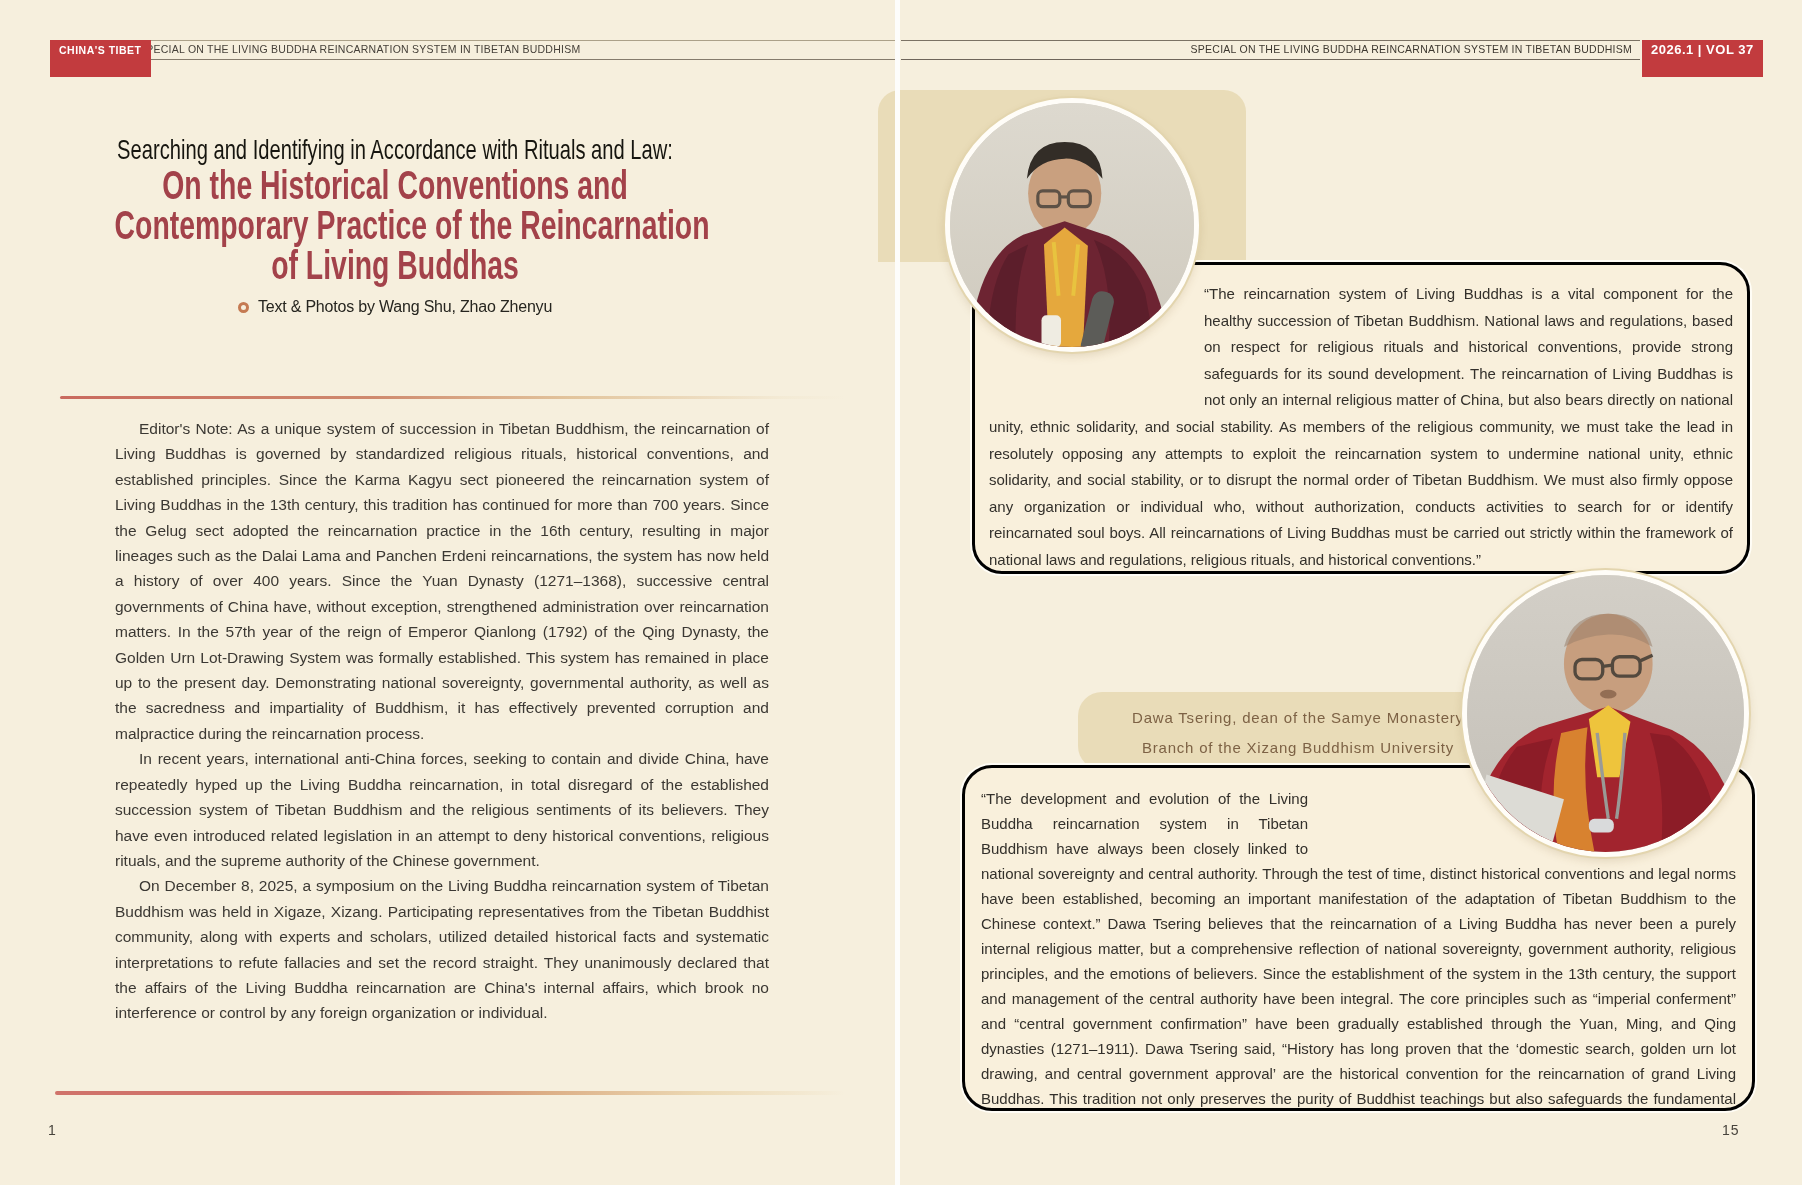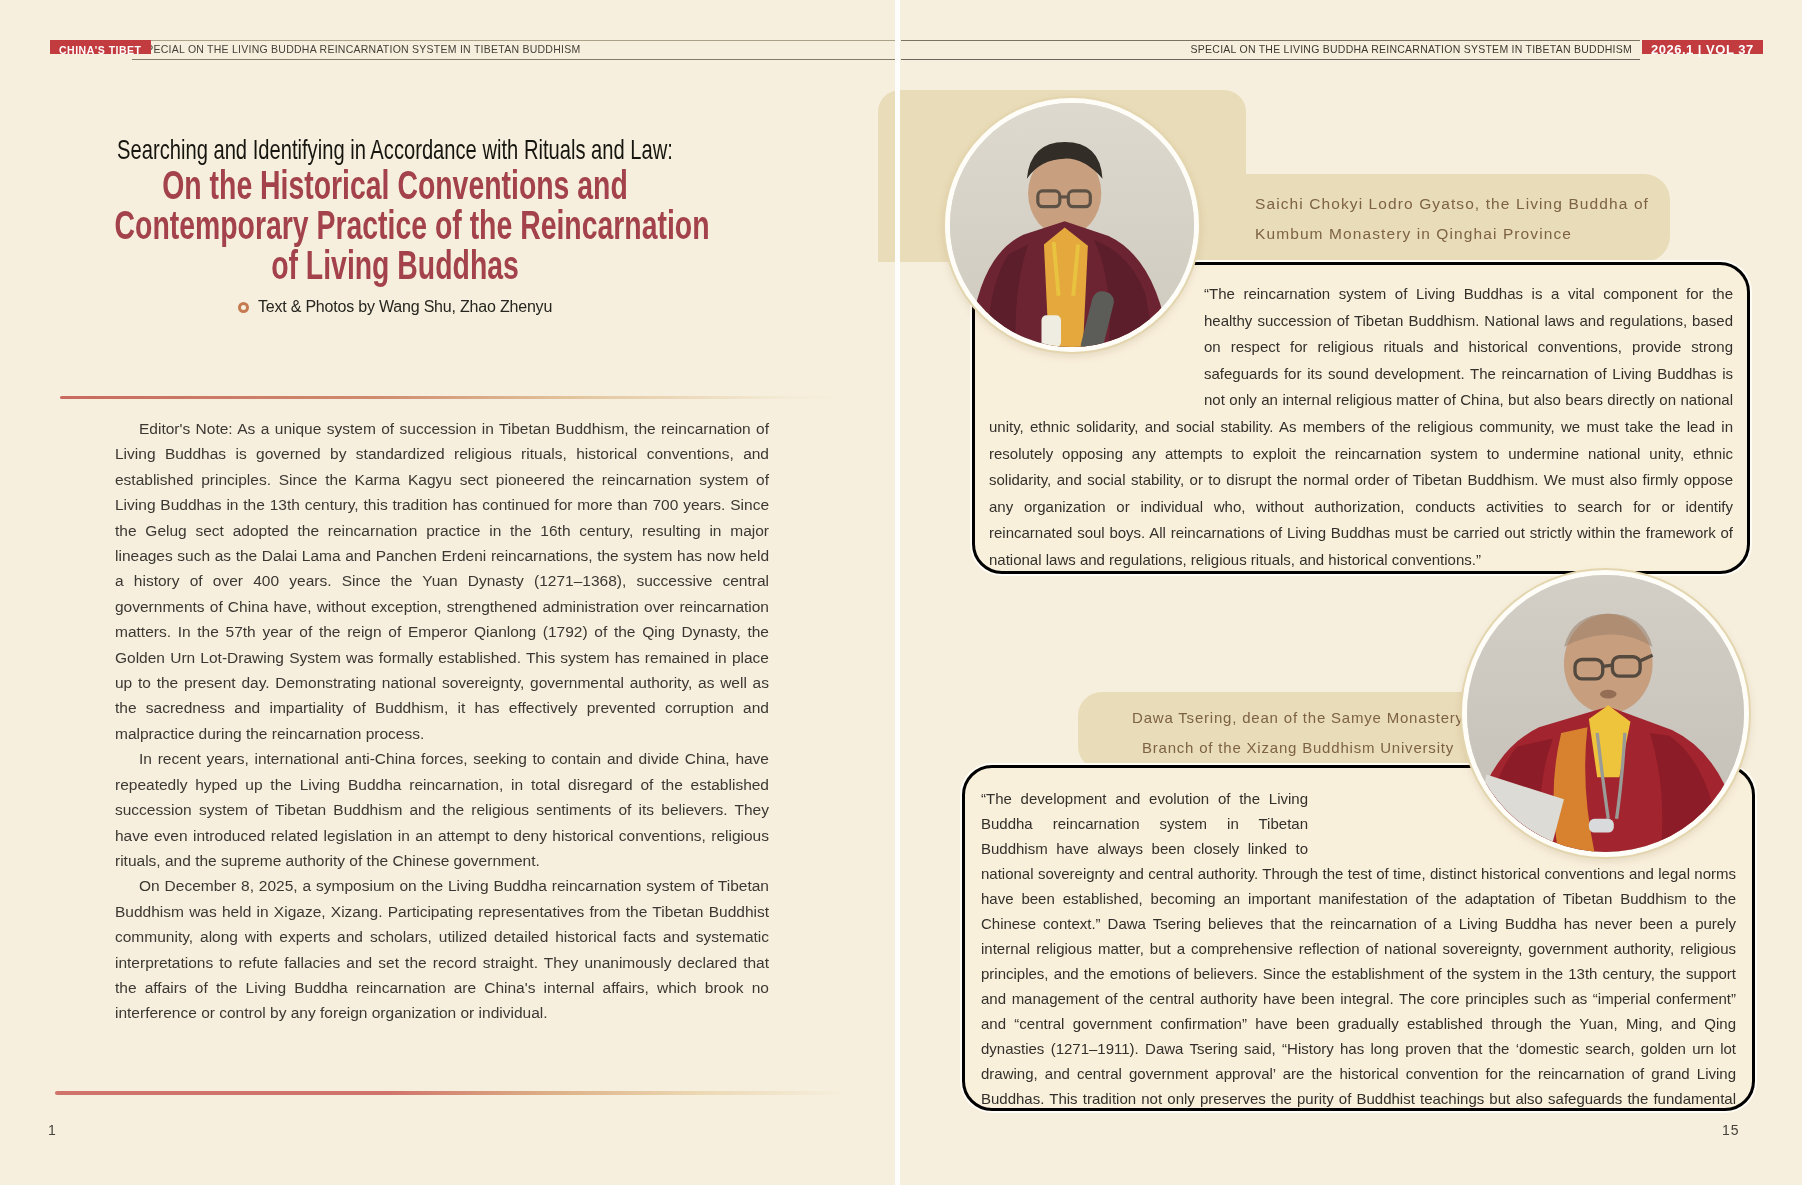--- a/index.html
+++ b/index.html
@@ -4,21 +4,21 @@
 <style>
   * { margin:0; padding:0; box-sizing:border-box; }
   html,body { width:1802px; height:1185px; }
   body { font-family:"Liberation Sans", sans-serif; background:#fdfcf7; }
   .spread { position:relative; width:1802px; height:1185px; background:#f6efdd; overflow:hidden; }
 
   
   .gutter { position:absolute; left:895px; top:0; width:5px; height:1185px; background:#fdfdfb; z-index:8; }
 
   
-  .badge { position:absolute; top:40px; height:14px; background:#c23b3e; color:#fff;
+  .badge { position:absolute; top:40px; height:37px; background:#c23b3e; color:#fff;
            font-size:10.5px; font-weight:bold; letter-spacing:.5px; line-height:20px;
            padding:0 9px; white-space:nowrap; z-index:3; }
   .badge-left { left:50px; }
   .badge-right { left:1642px; font-size:13px; }
   .strip { position:absolute; top:40px; height:20px; border-top:1.5px solid #aca189;
            border-bottom:1.5px solid #857b6c; color:#46413a; font-size:10.5px;
            letter-spacing:.25px; line-height:17px; white-space:nowrap; overflow:hidden; }
   .strip-left { left:132px; width:763px; padding-left:7px; }
   .strip-right { left:901px; width:739px; text-align:right; padding-right:8px;
                  border-top-color:#7b7264; border-bottom-color:#6e655a; color:#3e3931; }
@@ -102,21 +102,20 @@
     <p>On December 8, 2025, a symposium on the Living Buddha reincarnation system of Tibetan Buddhism was held in Xigaze, Xizang. Participating representatives from the Tibetan Buddhist community, along with experts and scholars, utilized detailed historical facts and systematic interpretations to refute fallacies and set the record straight. They unanimously declared that the affairs of the Living Buddha reincarnation are China's internal affairs, which brook no interference or control by any foreign organization or individual.</p>
   </div>
 
   <div class="rule rule-bottom"></div>
   <div class="pagenum pagenum-left">1</div>
 
   <div class="strip strip-right">SPECIAL ON THE LIVING BUDDHA REINCARNATION SYSTEM IN TIBETAN BUDDHISM</div>
   <div class="badge badge-right">2026.1 | VOL 37</div>
 
   <div class="tan-panel-1"></div>
-  <div class="caption-box caption-1">Saichi Chokyi Lodro Gyatso, the Living Buddha of Kumbum Monastery in Qinghai Province</div>
 
   <div class="quote-box quote-1">
     <span class="spacer-1"></span>
     <span>“The reincarnation system of Living Buddhas is a vital component for the healthy succession of Tibetan Buddhism. National laws and regulations, based on respect for religious rituals and historical conventions, provide strong safeguards for its sound development. The reincarnation of Living Buddhas is not only an internal religious matter of China, but also bears directly on national unity, ethnic solidarity, and social stability. As members of the religious community, we must take the lead in resolutely opposing any attempts to exploit the reincarnation system to undermine national unity, ethnic solidarity, and social stability, or to disrupt the normal order of Tibetan Buddhism. We must also firmly oppose any organization or individual who, without authorization, conducts activities to search for or identify reincarnated soul boys. All reincarnations of Living Buddhas must be carried out strictly within the framework of national laws and regulations, religious rituals, and historical conventions.”</span>
   </div>
 
   <div class="photo photo-1">
     <svg viewBox="0 0 100 100">
       <defs>
         <linearGradient id="bg1" x1="0" y1="0" x2="0" y2="1">

